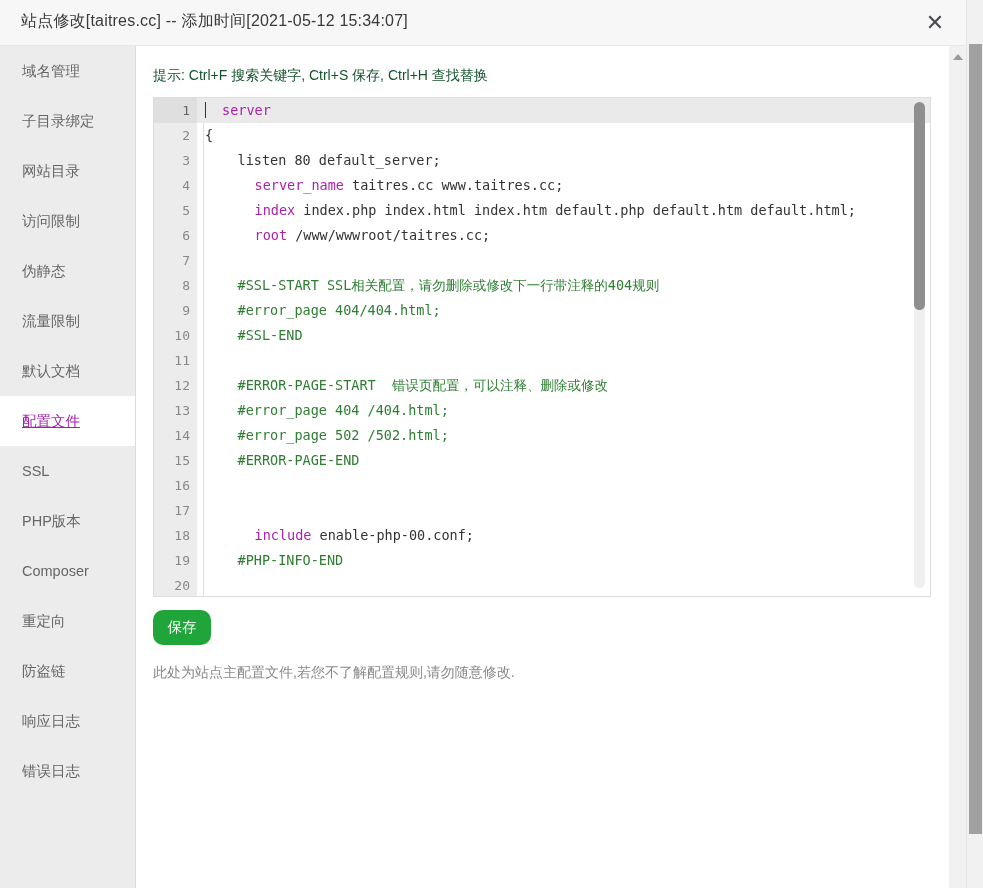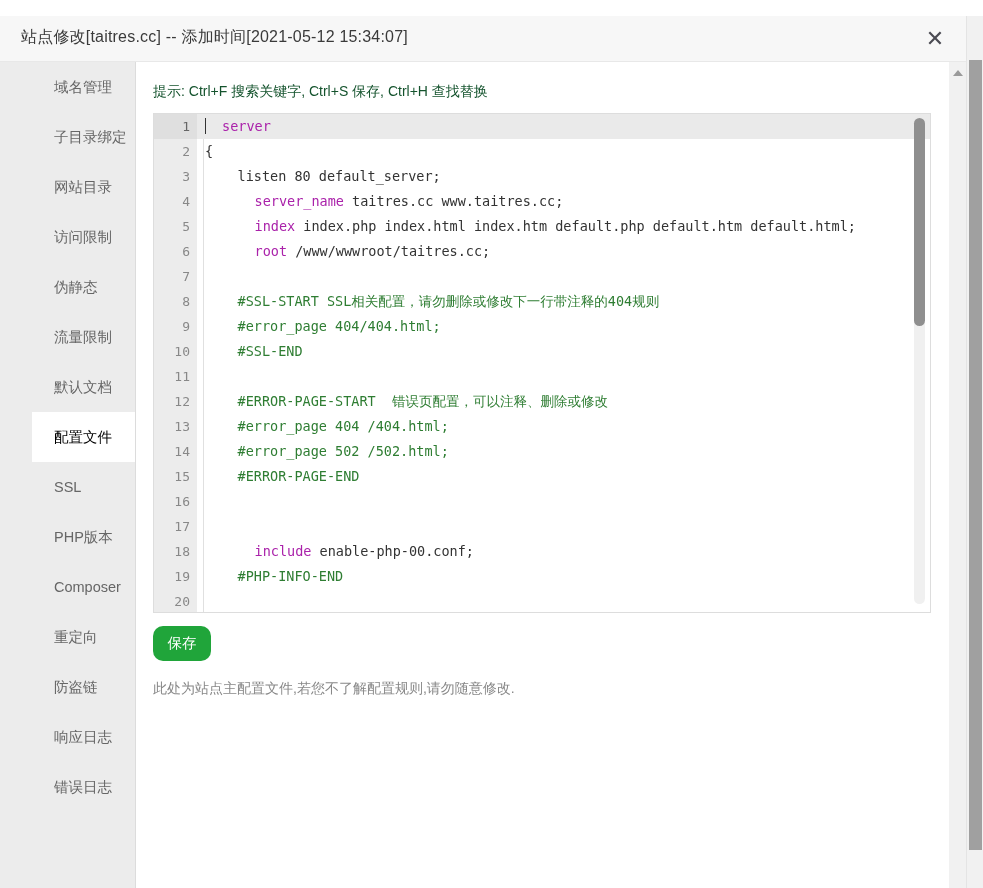--- a/index.html
+++ b/index.html
@@ -9,21 +9,20 @@
     overflow: hidden;
     background: #ffffff;
     font-family: "Liberation Sans", "DejaVu Sans", sans-serif;
   }
 
   #app {
     position: relative;
     width: 983px;
     height: 632px;
     background: #ffffff;
-    margin-top: 16px;
   }
 
   
   .page-scrollbar {
     position: absolute;
     top: 0; right: 0;
     width: 17px;
     height: 888px;
     background: #f1f1f1;
     border-left: 1px solid #e4e4e4;
@@ -68,35 +67,35 @@
 
   
   .sidebar {
     position: absolute;
     top: 46px; left: 0;
     width: 136px;
     height: 842px;
     background: #ececec;
     border-right: 1px solid #dcdcdc;
     overflow: hidden;
-    padding-left: 32px;
   }
   .side-item {
     height: 50px;
     line-height: 50px;
     padding-left: 22px;
     font-size: 14.5px;
     color: #666666;
     cursor: pointer;
     white-space: nowrap;
     background: transparent;
   }
   .side-item.active {
     background: #ffffff;
-    color: #000000;
+    color: #a21caf;
+    text-decoration: underline;
   }
 
   
   .content {
     position: absolute;
     top: 46px; left: 137px;
     width: 812px;
     height: 842px;
     background: #ffffff;
     overflow: hidden;

